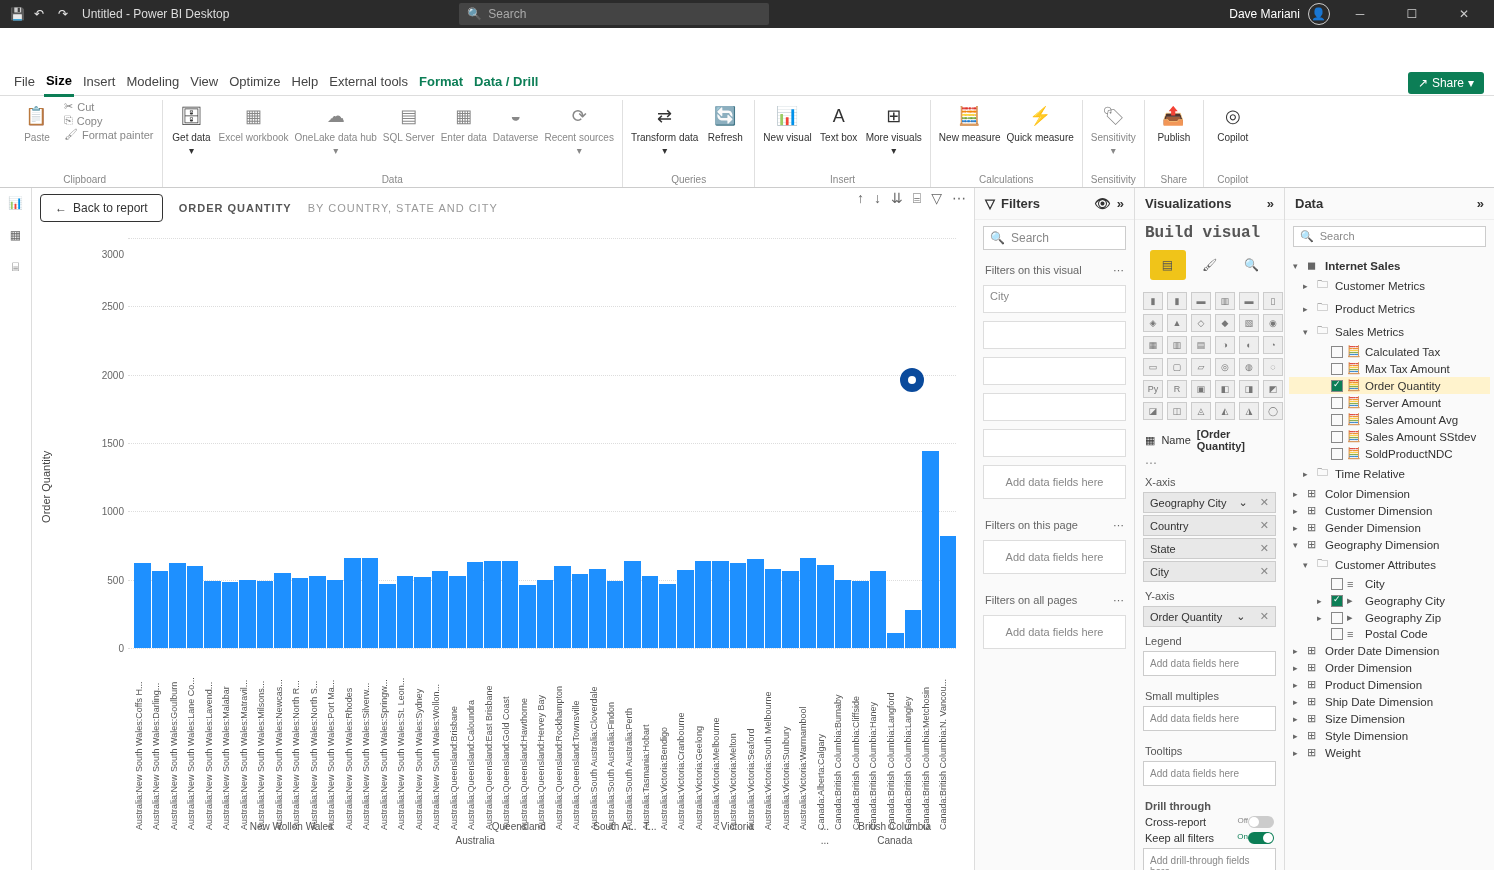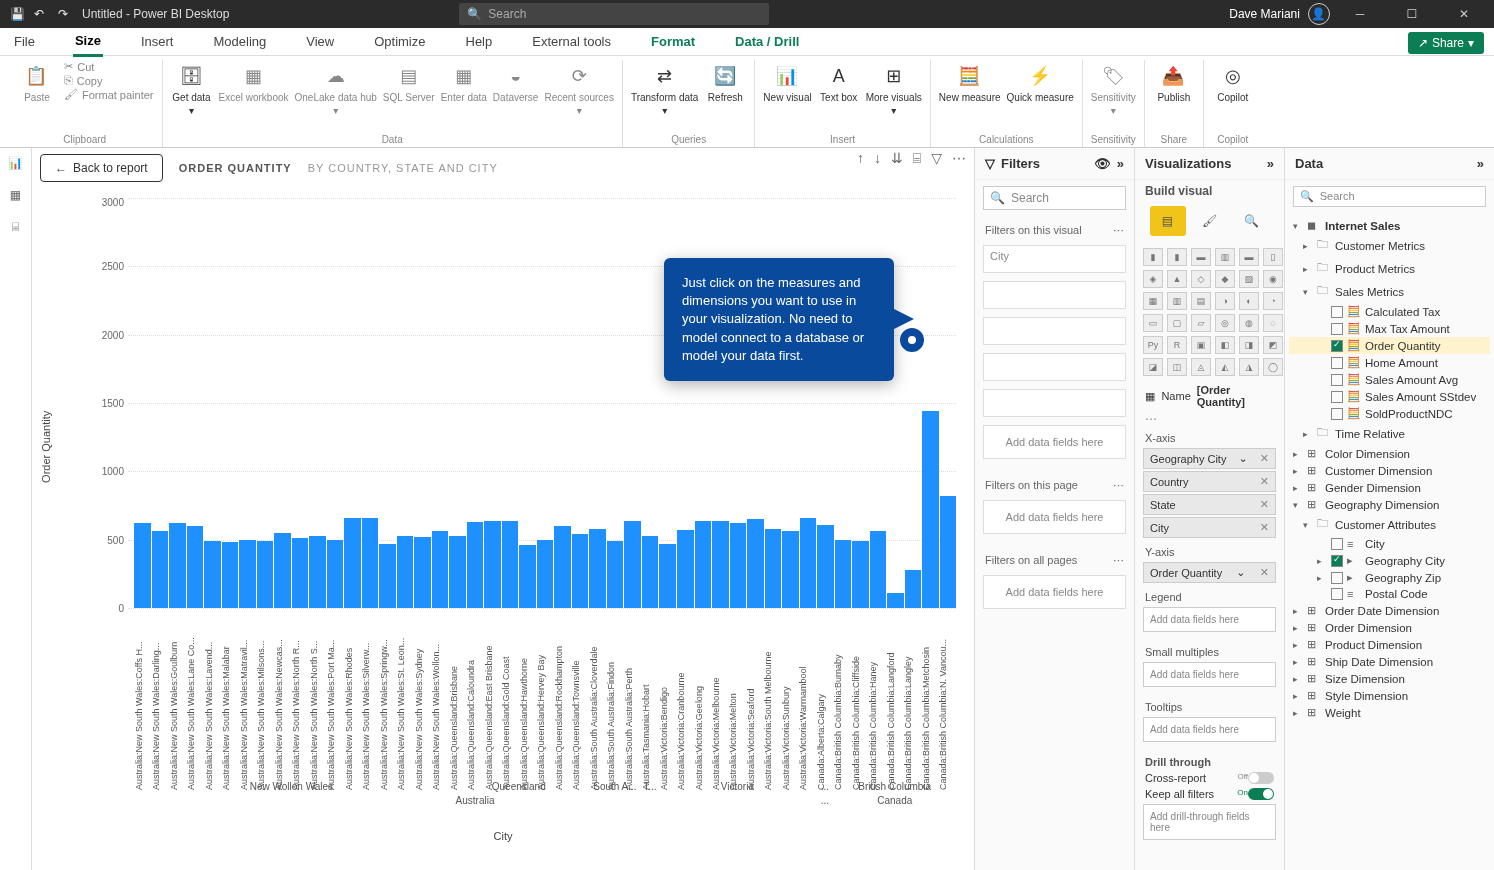--- a/index.html
+++ b/index.html
@@ -8,21 +8,21 @@
 
 .titlebar { height: 28px; background: #2b2b2b; display: flex; align-items: center; color: #fff; }
 .titlebar .left { display: flex; align-items: center; gap: 10px; padding-left: 10px; }
 .titlebar .icon { width: 14px; height: 14px; opacity: .9; }
 .titlebar .title { font-size: 12px; color: #ddd; }
 .titlebar .search { flex: 0 0 310px; margin: 0 auto; background: #444; height: 22px; border-radius: 2px; display: flex; align-items: center; padding: 0 8px; color: #aaa; gap: 6px; }
 .titlebar .right { margin-left: auto; display: flex; align-items: center; gap: 8px; padding-right: 8px; }
 .titlebar .winbtn { width: 44px; height: 28px; display: flex; align-items: center; justify-content: center; color: #ccc; }
 
 
-.tabs { height: 28px; display: flex; align-items: center; border-bottom: 1px solid #ddd; padding: 0 12px; gap: 36px; position: relative; }
+.tabs { height: 28px; display: flex; align-items: center; border-bottom: 1px solid #ddd; padding: 0 12px; gap: 7px; position: relative; margin-top: 40px; }
 .tab { font-size: 13px; color: #444; padding: 6px 2px; cursor: pointer; }
 .tab.active { color: #000; border-bottom: 3px solid #0c7e56; font-weight: 600; }
 .tab.green { color: #0c7e56; font-weight: 600; }
 .share-btn { position: absolute; right: 10px; top: 4px; background: #0c7e56; color: #fff; padding: 4px 10px; border-radius: 3px; font-size: 12px; display:flex; align-items:center; gap:4px;}
 
 
 .ribbon { height: 92px; border-bottom: 1px solid #ccc; display: flex; padding: 4px 8px 0 8px; }
 .group { display: flex; flex-direction: column; align-items: center; border-right: 1px solid #e0e0e0; padding: 0 8px; }
 .group .items { display: flex; gap: 6px; flex: 1; align-items: flex-start; }
 .group .label { font-size: 10px; color: #888; padding-bottom: 2px; }
@@ -66,21 +66,21 @@
 .pane-header { display: flex; align-items: center; padding: 8px 10px; font-weight: 600; font-size: 13px; gap: 6px; border-bottom:1px solid #eee; }
 .pane-header .spacer { flex: 1; }
 .filters { width: 160px; }
 .filter-search { margin: 6px 8px; border: 1px solid #ccc; background: #fff; padding: 4px 6px; display:flex; gap:6px; color:#888;}
 .filter-section { padding: 8px 10px 4px; font-size: 11px; color: #666; display:flex; justify-content:space-between;}
 .filter-card { margin: 4px 8px; border: 1px solid #ddd; background: #fff; height: 28px; padding:4px 6px; color:#888; font-size:11px; overflow:hidden;}
 .filter-add { margin: 4px 8px 12px; border: 1px solid #ddd; background: #fff; padding:10px 6px; color:#888; font-size:11px; text-align:center;}
 
 
 .viz { width: 150px; }
-.viz-sub { padding: 4px 10px; font-size: 12px; color: #555; font-weight:600;}
+.viz-sub { padding: 4px 10px; font-size: 16px; color: #555; font-weight:600;font-family:Liberation Mono, monospace;}
 .viz-icons { display: grid; grid-template-columns: repeat(3, 36px); gap: 6px; padding: 4px 10px 8px; justify-content:center;}
 .viz-ico { width:36px; height:30px; display:flex; align-items:center; justify-content:center; border-radius:3px; color:#555;}
 .viz-ico.sel { background:#f0c419; }
 .viz-gallery { display:grid; grid-template-columns: repeat(6, 20px); gap:4px; padding:4px 8px;}
 .viz-g { width:20px; height:18px; background:#eee; border:1px solid #ccc; display:flex; align-items:center; justify-content:center; font-size:9px; color:#777;}
 .field-section { padding:6px 10px 2px; font-size:11px; color:#555;}
 .field-pill { margin:2px 8px; background:#e8e8e8; border:1px solid #ccc; padding:3px 6px; font-size:11px; display:flex; align-items:center; justify-content:space-between;}
 .field-pill .x { color:#888; cursor:pointer;}
 .field-add { margin:2px 8px 8px; border:1px solid #ccc; background:#fff; padding:6px; font-size:10px; color:#888;}
 .toggle { float:right; width:26px; height:12px; border-radius:6px; background:#ccc; position:relative; display:inline-block;}
@@ -315,21 +315,21 @@
             <div class="ytick" style="top: 341.667px;">500</div>
             <div class="gridline" style="top: 273.333px;"></div>
             <div class="ytick" style="top: 273.333px;">1000</div>
             <div class="gridline" style="top: 205px;"></div>
             <div class="ytick" style="top: 205px;">1500</div>
             <div class="gridline" style="top: 136.667px;"></div>
             <div class="ytick" style="top: 136.667px;">2000</div>
             <div class="gridline" style="top: 68.3333px;"></div>
             <div class="ytick" style="top: 68.3333px;">2500</div>
             <div class="gridline" style="top: 0px;"></div>
-            <div class="ytick" style="top: 4px;">3000</div>
+            <div class="ytick" style="top: 16px;">3000</div>
           </div>
         <div class="bars" id="bars">
             <div class="bar" style="height: 84.7333px;"></div>
             <div class="bar" style="height: 76.5333px;"></div>
             <div class="bar" style="height: 84.7333px;"></div>
             <div class="bar" style="height: 82px;"></div>
             <div class="bar" style="height: 66.9667px;"></div>
             <div class="bar" style="height: 65.6px;"></div>
             <div class="bar" style="height: 68.3333px;"></div>
             <div class="bar" style="height: 66.9667px;"></div>
@@ -431,23 +431,20 @@
             <div class="glabel" style="left: 82.9787%; width: 2.12766%; bottom: 14px;">...</div>
             <div class="glabel" style="left: 85.1064%; width: 14.8936%; bottom: 14px;">British Columbia</div>
             <div class="glabel" style="left: 0%; width: 82.9787%; bottom: 0px;">Australia</div>
             <div class="glabel" style="left: 82.9787%; width: 2.12766%; bottom: 0px;">...</div>
             <div class="glabel" style="left: 85.1064%; width: 14.8936%; bottom: 0px;">Canada</div>
           </div>
       </div>
       <div class="xlabel">City</div>
     </div>
 
-    <div class="callout" style="top:110px; right:80px;">
-      <span>Just click on the measures and dimensions you want to use in your visualization. No need to model connect to a database or model your data first.</span>
-    </div>
     <div class="callout-dot" style="top:180px; right:50px;"></div>
   </div>
 
   <div class="pane filters">
     <div class="pane-header">
       <span>▽</span>
       <span>Filters</span>
       <span class="spacer"></span>
       <span>👁</span>
       <span>»</span>
@@ -625,21 +622,21 @@
         <div class="tree-row indent-2 selected">
           <span class="arrow"></span>
           <span class="cb checked"></span>
           <span class="ticon">🧮</span>
           <span>Order Quantity</span>
         </div>
         <div class="tree-row indent-2">
           <span class="arrow"></span>
           <span class="cb"></span>
           <span class="ticon">🧮</span>
-          <span>Home Amount</span>
+          <span>Server Amount</span>
         </div>
         <div class="tree-row indent-2">
           <span class="arrow"></span>
           <span class="cb"></span>
           <span class="ticon">🧮</span>
           <span>Sales Amount Avg</span>
         </div>
         <div class="tree-row indent-2">
           <span class="arrow"></span>
           <span class="cb"></span>

